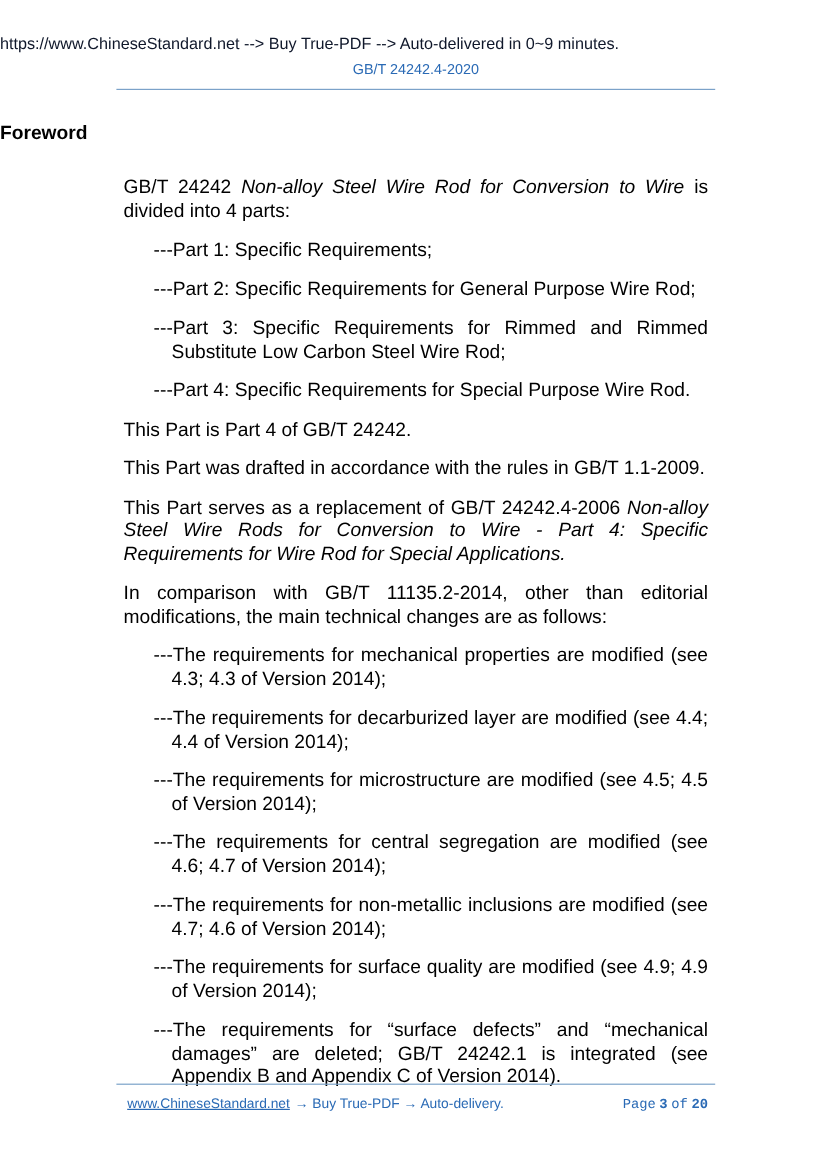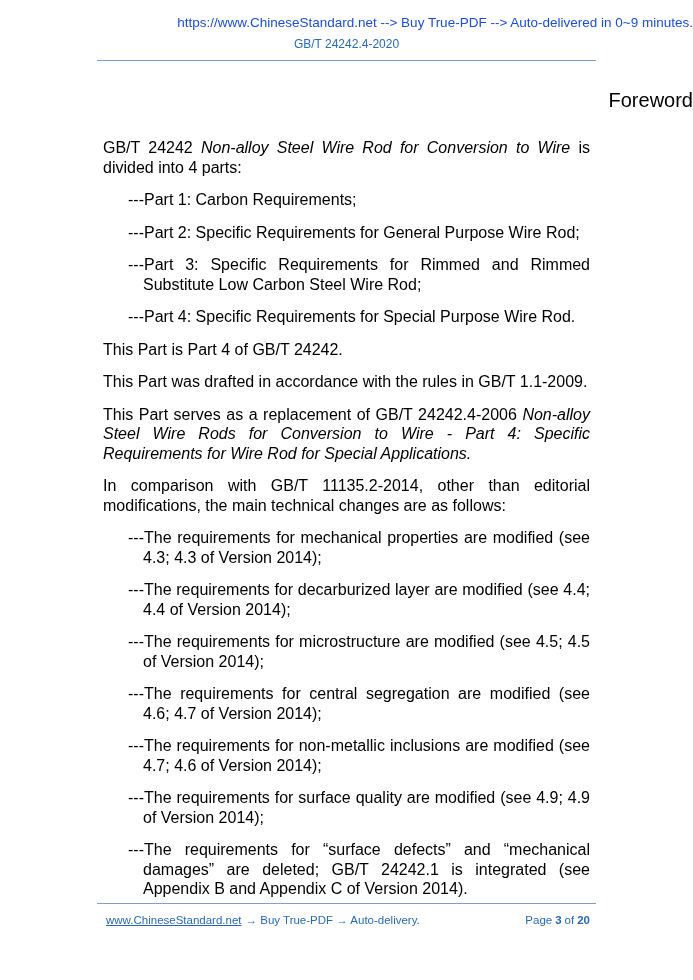--- a/index.html
+++ b/index.html
@@ -9,42 +9,42 @@
     font-family: "Liberation Sans", sans-serif;
     color: #000000;
   }
   .page {
     position: relative;
     width: 693px; height: 980px;
     background: #ffffff;
     overflow: hidden;
   }
   .promo {
-    padding-top: 15px;
-    text-align: right;
-    color: #1d4ed8;
+    padding-top: 29px;
+    text-align: left;
+    color: #0f172a;
     font-size: 13.5px;
   }
   .doc-code {
     margin-top: 7px;
     text-align: center;
     color: #2a6ab5;
     font-size: 12px;
   }
   .header-rule {
     margin: 9px auto 0 auto;
     width: 499px;
     border-bottom: 1px solid #7ba2c9;
     height: 0;
   }
   .title {
     margin: 28px 0 0 0;
-    text-align: right;
-    font-size: 20px;
-    font-weight: normal;
+    text-align: left;
+    font-size: 16px;
+    font-weight: bold;
   }
   .content {
     margin: 26px 103px 0 103px;
     font-size: 16px;
     line-height: 19.5px;
     text-align: justify;
   }
   p.para { margin: 0 0 13px 0; }
   p.list-item {
     margin: 0 0 13px 25px;
@@ -69,41 +69,41 @@
     font-size: 11.5px;
     color: #2a6ab5;
     gap: 32px;
   }
   .footer-link {
     color: #2a6ab5;
     text-decoration: underline;
     cursor: pointer;
   }
   .footer-tail { margin-left: 4px; }
-  .page-indicator span, .page-indicator b { margin-left: 3px; }
+  .page-indicator span, .page-indicator b { margin-left: 3px; font-family: Liberation Mono, monospace; }
   .page-indicator b { font-weight: bold; }
 </style>
 </head>
 <body>
 
 <div class="page">
 
   <div class="promo">https://www.ChineseStandard.net --&gt; Buy True-PDF --&gt; Auto-delivered in 0~9 minutes.</div>
 
   <div class="doc-code">GB/T 24242.4-2020</div>
 
   <div class="header-rule"></div>
 
   <h1 class="title">Foreword</h1>
 
   <div class="content">
 
     <p class="para"><span>GB/T 24242 </span><i>Non-alloy Steel Wire Rod for Conversion to Wire</i><span> is divided into 4 parts:</span></p>
 
-    <p class="list-item">---Part 1: Carbon Requirements;</p>
+    <p class="list-item">---Part 1: Specific Requirements;</p>
     <p class="list-item">---Part 2: Specific Requirements for General Purpose Wire Rod;</p>
     <p class="list-item">---Part 3: Specific Requirements for Rimmed and Rimmed Substitute Low Carbon Steel Wire Rod;</p>
     <p class="list-item">---Part 4: Specific Requirements for Special Purpose Wire Rod.</p>
 
     <p class="para">This Part is Part 4 of GB/T 24242.</p>
     <p class="para">This Part was drafted in accordance with the rules in GB/T 1.1-2009.</p>
 
     <p class="para"><span>This Part serves as a replacement of GB/T 24242.4-2006 </span><i>Non-alloy Steel Wire Rods for Conversion to Wire - Part 4: Specific Requirements for Wire Rod for Special Applications.</i></p>
 
     <p class="para">In comparison with GB/T 11135.2-2014, other than editorial modifications, the main technical changes are as follows:</p>

